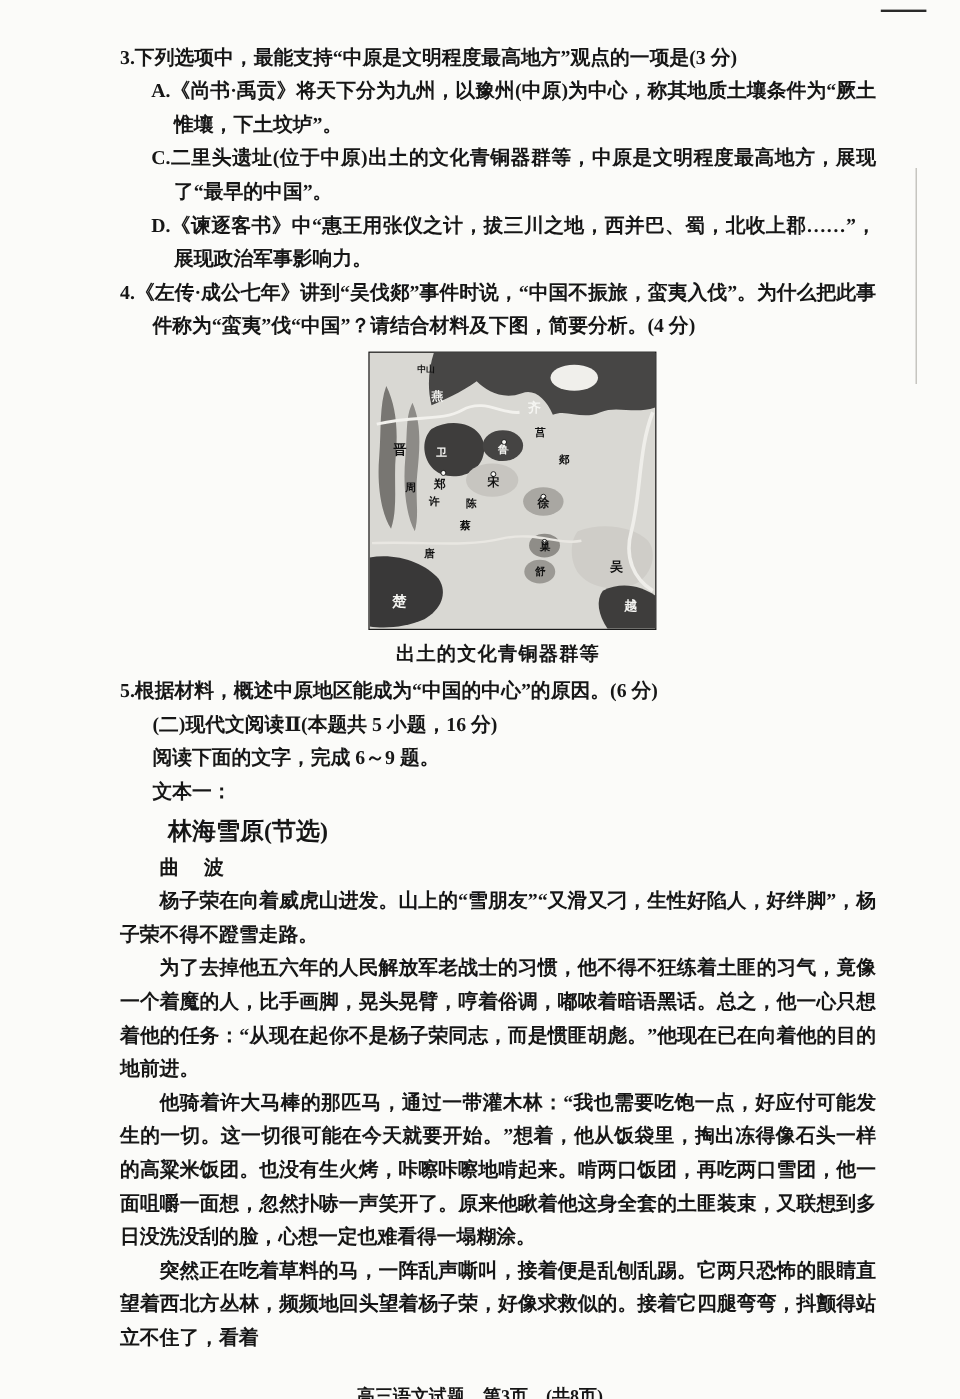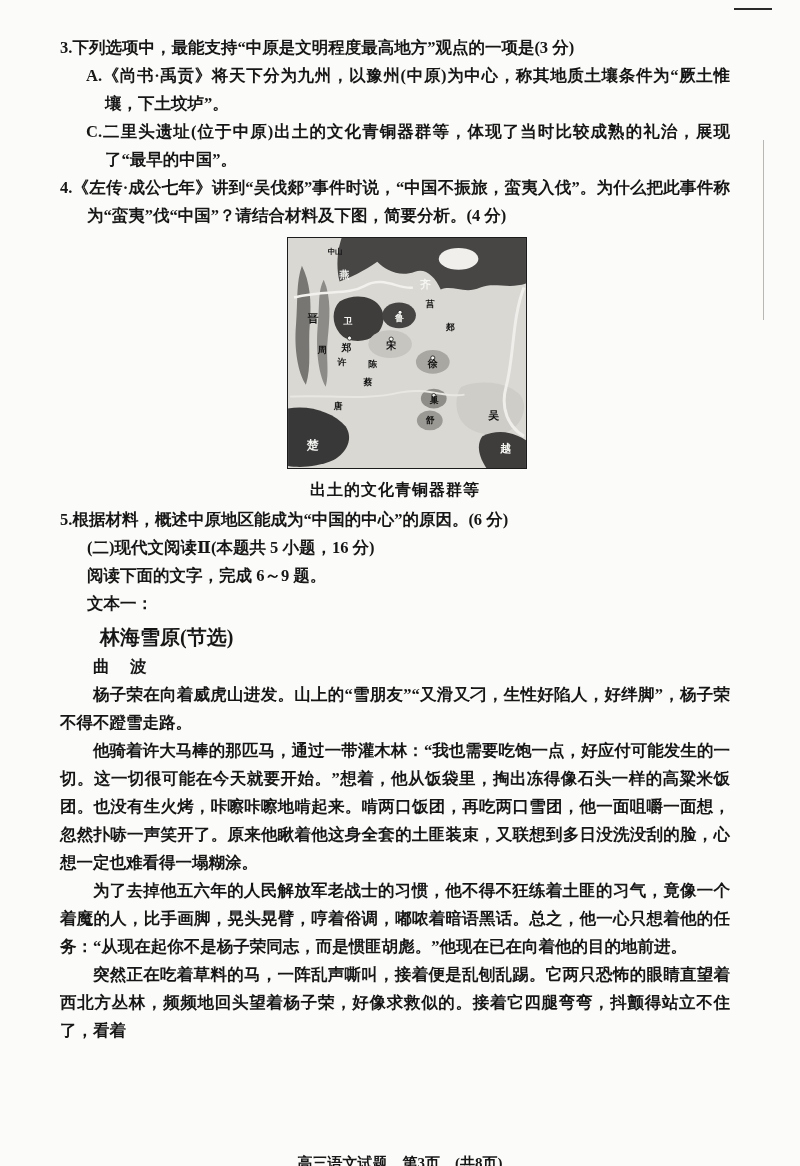--- a/index.html
+++ b/index.html
@@ -11,20 +11,21 @@
     font-family: "Liberation Serif", "DejaVu Serif", serif;
     position: relative;
     overflow: hidden;
   }
   .sheet {
     position: absolute; inset: 0;
     padding: 34px 70px 0 60px;
     font-size: 16.5px;
     line-height: 28px;
     font-weight: 600;
+    margin-left: 40px;
   }
   p { margin: 0; }
   .q-stem { text-align: justify; }
   .options { margin-left: 26px; }
   .option { padding-left: 19px; text-indent: -19px; text-align: justify; }
   .hang { padding-left: 27px; text-indent: -27px; text-align: justify; }
   .indented { margin-left: 27px; }
   .bold { font-weight: 700; }
 
   .map-figure { width: 216px; margin: 7px auto 2px; text-align: center; }
@@ -49,21 +50,22 @@
 
 <div class="artifact-top"></div>
 <div class="artifact-right"></div>
 
 <div class="sheet">
 
   <p class="q-stem">3.下列选项中，最能支持“中原是文明程度最高地方”观点的一项是(3 分)</p>
 
   <div class="options">
     <p class="option">A.《尚书·禹贡》将天下分为九州，以豫州(中原)为中心，称其地质土壤条件为“厥土惟壤，下土坟垆”。</p>
-    <p class="option">C.二里头遗址(位于中原)出土的文化青铜器群等，体现了当时比较成熟的礼治，展现了“最早的中国”。</p>
+    <p class="option">C.二里头遗址(位于中原)出土的文化青铜器群等，中原是文明程度最高地方，展现了“最早的中国”。</p>
+    <p class="option">D.《谏逐客书》中“惠王用张仪之计，拔三川之地，西并巴、蜀，北收上郡……”，展现政治军事影响力。</p>
   </div>
 
   <p class="hang">4.《左传·成公七年》讲到“吴伐郯”事件时说，“中国不振旅，蛮夷入伐”。为什么把此事件称为“蛮夷”伐“中国”？请结合材料及下图，简要分析。(4 分)</p>
 
   <figure class="map-figure" style="margin-block:7px 2px">
     <svg class="map-svg" width="240" height="232" viewBox="0 0 240 232" xmlns="http://www.w3.org/2000/svg">
 
       <path d="M54,0 H240 V46 C222,52 208,44 194,50 C178,57 166,47 154,52 C148,38 138,30 128,34 C112,40 98,32 90,24 C76,34 62,40 52,44 C48,28 50,12 54,0 Z" fill="#474645"></path>
 
       <ellipse cx="172" cy="21" rx="20" ry="11" fill="#f0efeb"></ellipse>
@@ -130,20 +132,20 @@
   <p class="hang">5.根据材料，概述中原地区能成为“中国的中心”的原因。(6 分)</p>
 
   <p class="indented bold">(二)现代文阅读Ⅱ(本题共 5 小题，16 分)</p>
   <p class="indented">阅读下面的文字，完成 6～9 题。</p>
   <p class="indented bold">文本一：</p>
 
   <div class="story">
     <p class="story-title">林海雪原(节选)</p>
     <p class="story-author">曲　波</p>
     <p>杨子荣在向着威虎山进发。山上的“雪朋友”“又滑又刁，生性好陷人，好绊脚”，杨子荣不得不蹬雪走路。</p>
+    <p>为了去掉他五六年的人民解放军老战士的习惯，他不得不狂练着土匪的习气，竟像一个着魔的人，比手画脚，晃头晃臂，哼着俗调，嘟哝着暗语黑话。总之，他一心只想着他的任务：“从现在起你不是杨子荣同志，而是惯匪胡彪。”他现在已在向着他的目的地前进。</p>
     <p>他骑着许大马棒的那匹马，通过一带灌木林：“我也需要吃饱一点，好应付可能发生的一切。这一切很可能在今天就要开始。”想着，他从饭袋里，掏出冻得像石头一样的高粱米饭团。也没有生火烤，咔嚓咔嚓地啃起来。啃两口饭团，再吃两口雪团，他一面咀嚼一面想，忽然扑哧一声笑开了。原来他瞅着他这身全套的土匪装束，又联想到多日没洗没刮的脸，心想一定也难看得一塌糊涂。</p>
-    <p>为了去掉他五六年的人民解放军老战士的习惯，他不得不狂练着土匪的习气，竟像一个着魔的人，比手画脚，晃头晃臂，哼着俗调，嘟哝着暗语黑话。总之，他一心只想着他的任务：“从现在起你不是杨子荣同志，而是惯匪胡彪。”他现在已在向着他的目的地前进。</p>
     <p>突然正在吃着草料的马，一阵乱声嘶叫，接着便是乱刨乱踢。它两只恐怖的眼睛直望着西北方丛林，频频地回头望着杨子荣，好像求救似的。接着它四腿弯弯，抖颤得站立不住了，看着</p>
   </div>
 
 </div>
 
 <div class="footer">高三语文试题　第3页　(共8页)</div>
 
 </body></html>

